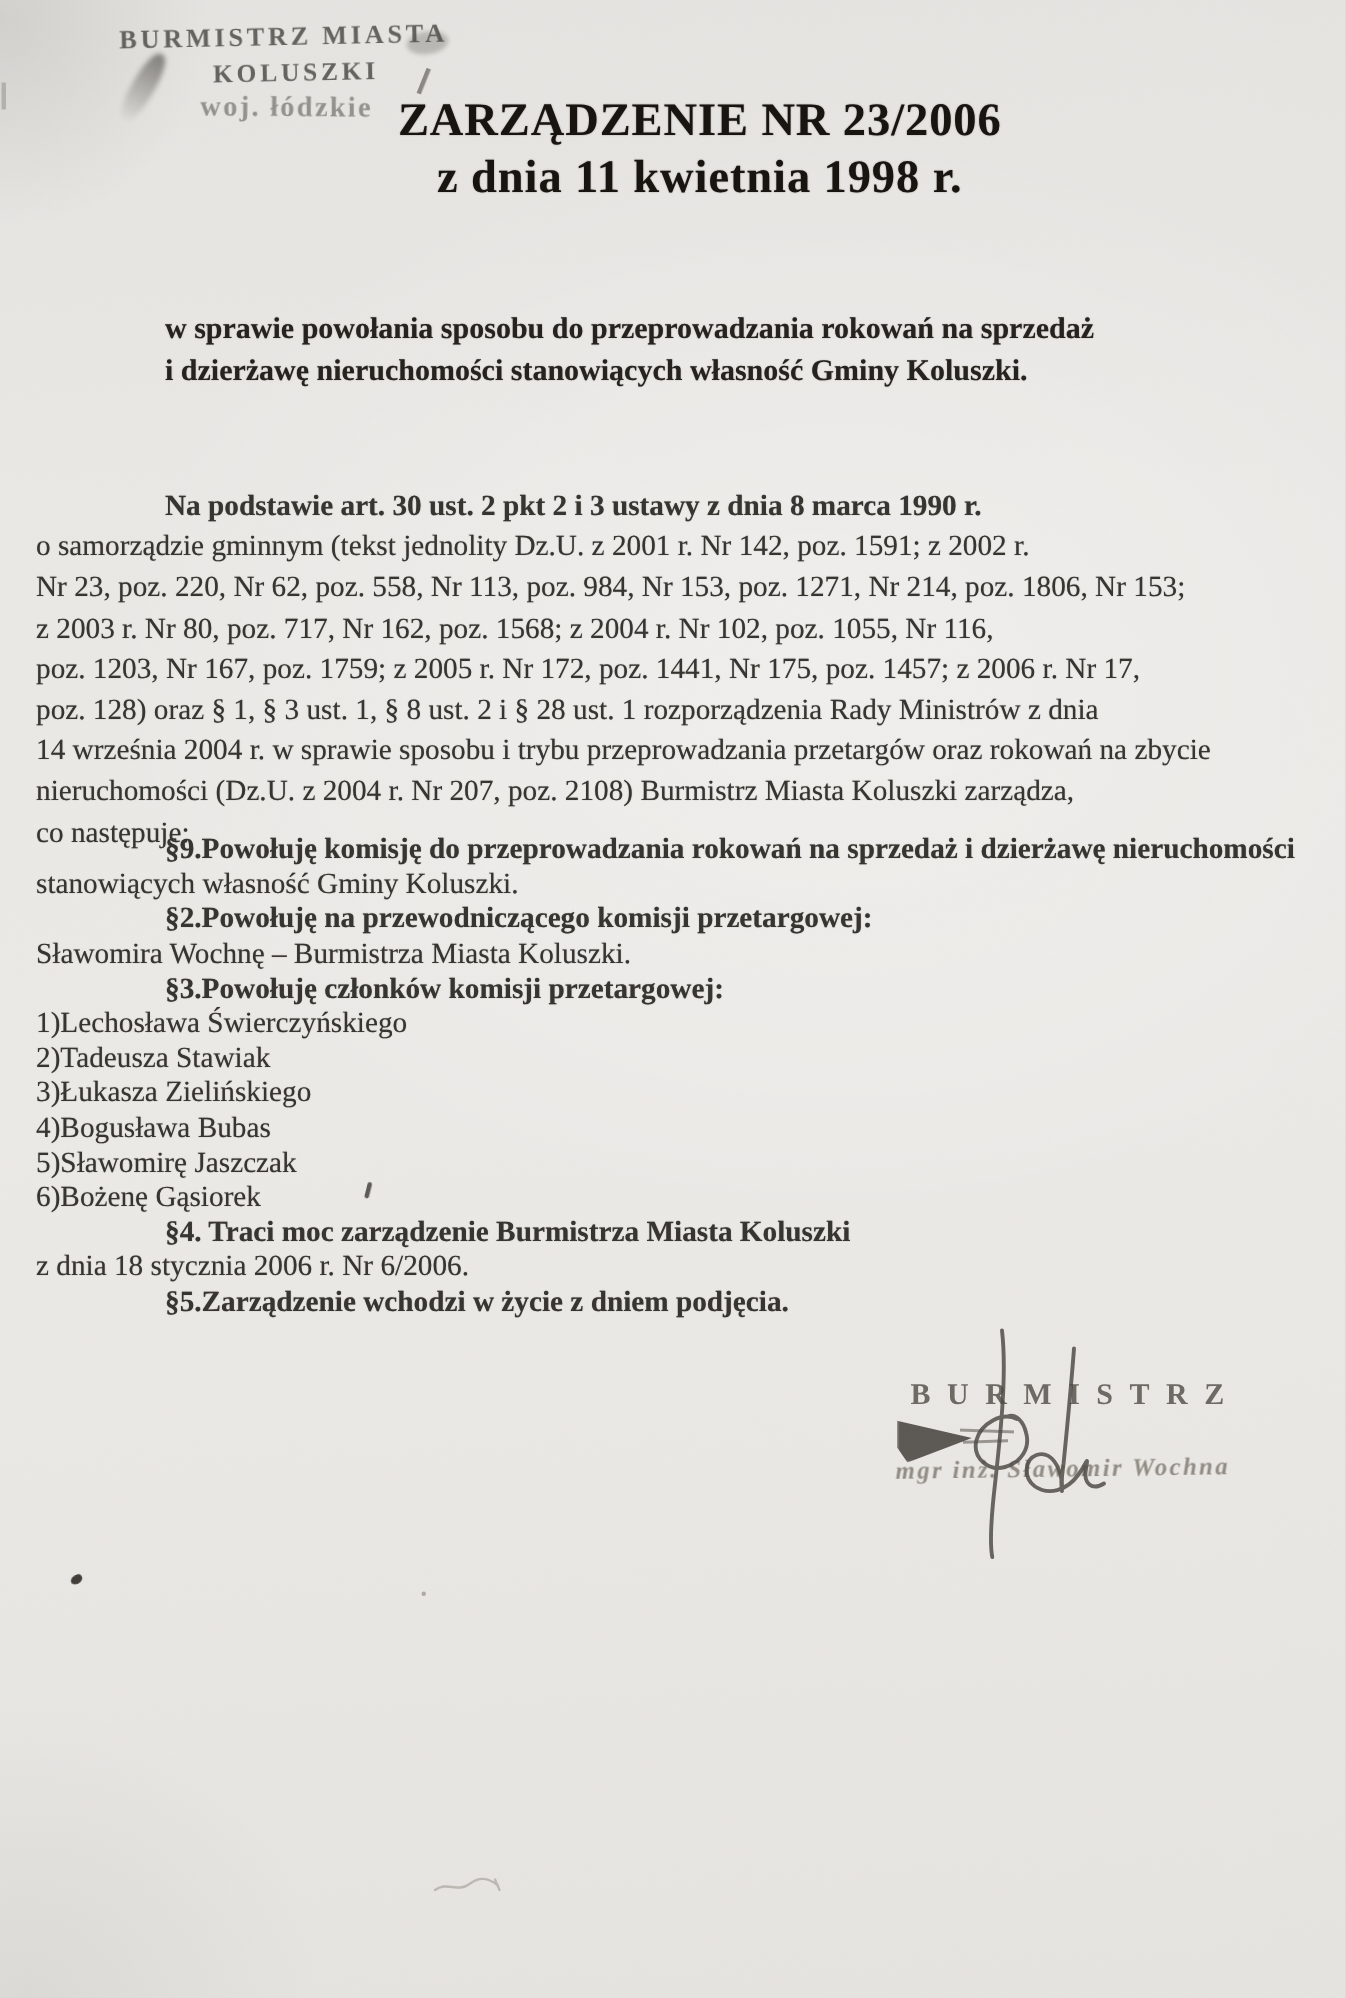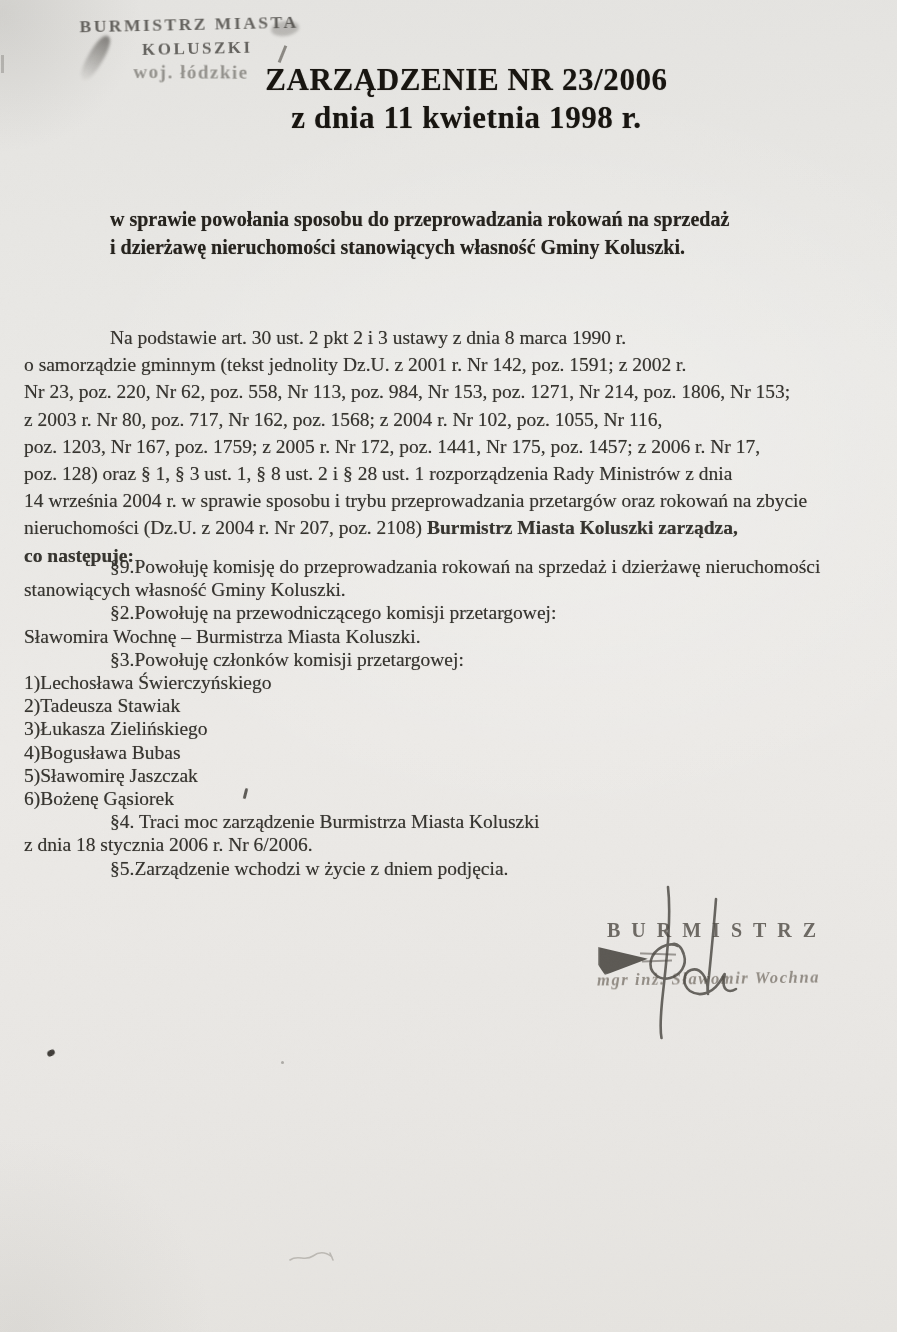--- a/index.html
+++ b/index.html
@@ -12,22 +12,22 @@
     font-family:"Liberation Serif","DejaVu Serif",serif;
     color:#36342f;
     background:
       radial-gradient(ellipse 700px 520px at 62% 34%, rgba(255,255,255,0.28), rgba(255,255,255,0) 72%),
       radial-gradient(circle 200px at 0% 1%, rgba(110,108,102,0.16), rgba(110,108,102,0) 70%),
       radial-gradient(circle 260px at 2% 100%, rgba(130,128,122,0.10), rgba(130,128,122,0) 75%),
       linear-gradient(178deg, #e5e4e1 0%, #eae9e6 28%, #eceae7 55%, #e9e7e4 82%, #e6e4e0 100%);
   }
 
   .ln { white-space:nowrap; }
-  .ind { padding-left:86px; }
-  .b { font-weight:bold; }
+  .ind { padding-left:86px;font-weight:bold; }
+  .b { font-weight:normal; }
 
   
   .stamp {
     position:absolute; left:80px; top:14px;
     color:#5a5854;
     transform:rotate(-1.2deg);
     filter:blur(0.35px);
     opacity:0.92;
   }
   .stamp-l1 { font-size:17.5px; font-weight:bold; letter-spacing:2.5px; }

